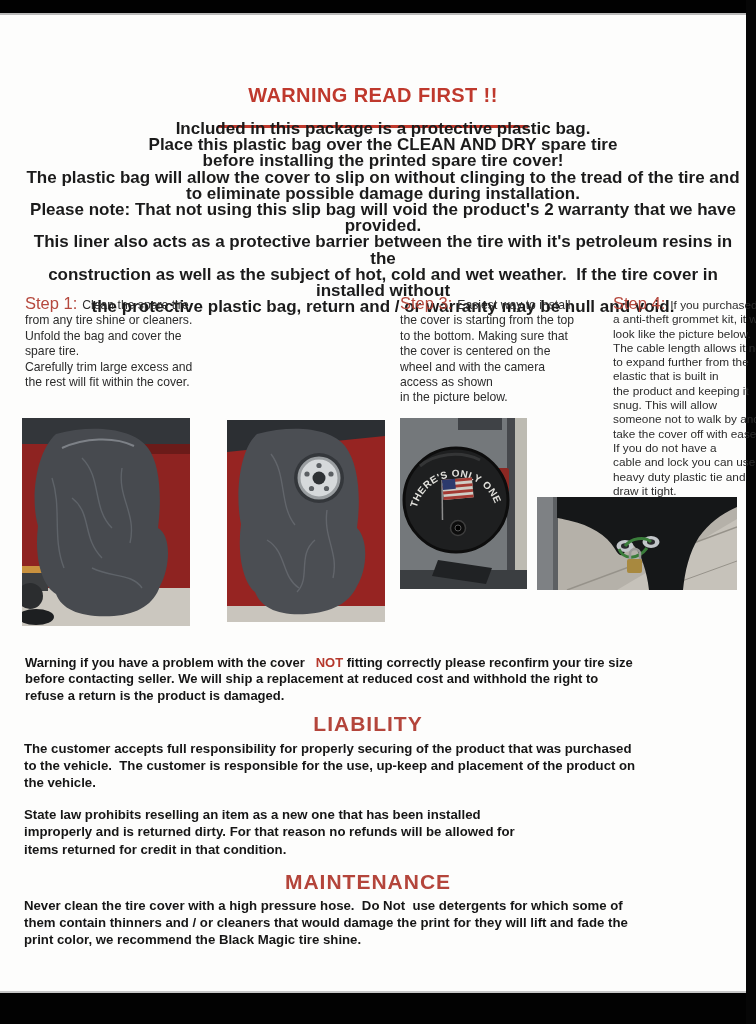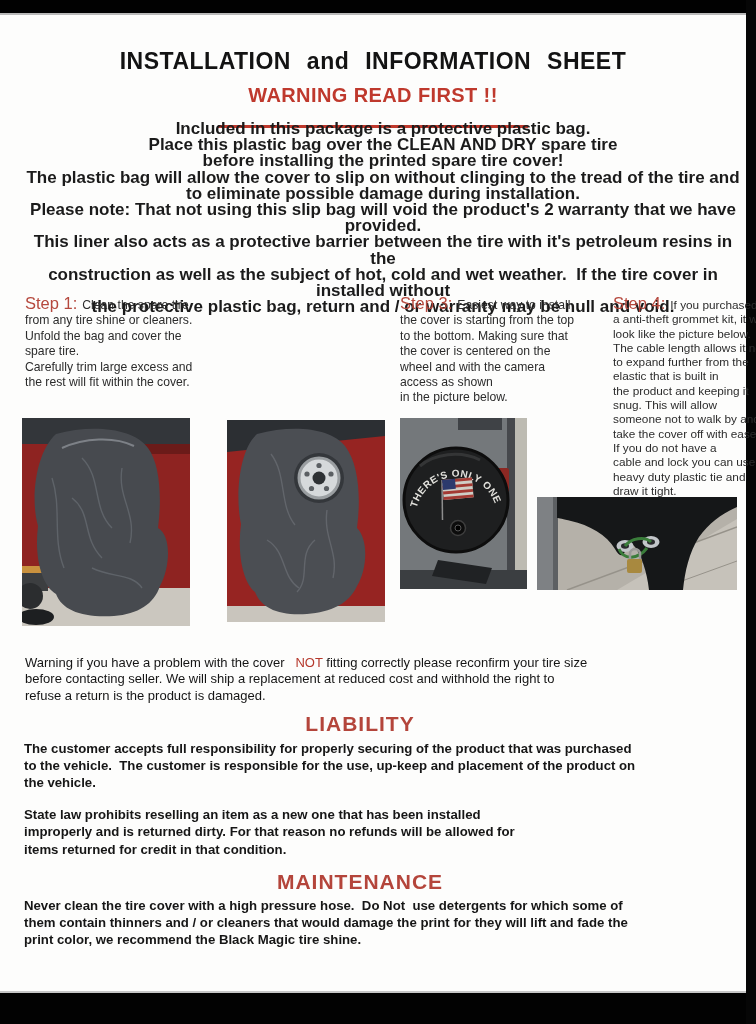--- a/index.html
+++ b/index.html
@@ -36,46 +36,45 @@
 
   .photo { position:absolute; line-height:0; }
   .photo svg { display:block; }
   #photo1 { left:22px;  top:418px; }
   #photo2 { left:227px; top:420px; }
   #photo3 { left:400px; top:418px; }
   #photo4 { left:537px; top:497px; }
 
   .fitwarn {
     position:absolute; top:655px; left:25px; width:714px; margin:0;
-    font-size:13px; font-weight:normal; line-height:16.4px; color:#151515;
+    font-size:13px; font-weight:bold; line-height:16.4px; color:#151515;
   }
   .fitwarn .red { color:#b5382c; }
   .secthead {
-    position:absolute; left:8px; width:704px; text-align:center;
+    position:absolute; left:16px; width:704px; text-align:center;
     font-size:21px; font-weight:bold; color:#b4453b; letter-spacing:1px;
   }
   #liab-head  { top:712px; }
   #maint-head { top:870px; }
   .bodypara {
     position:absolute; left:24px; width:706px; 
     font-size:13.2px; font-weight:bold; line-height:17.2px; color:#161616;
   }
   #liab-p1  { top:740px; }
   #liab-p2  { top:806px; line-height:17.4px; }
   #maint-p  { top:898px; line-height:16.8px; }
 </style>
 </head>
 <body>
 
 <div class="page">
   <div class="band-top"></div>
   <div class="band-bottom"></div>
   <div class="band-right"></div>
 
-  <div class="title">INSTALLATION and INFORMATION SHEET</div>
 
   <div class="warnhead"><span>WARNING READ FIRST !!</span></div>
 
   <div class="intro pre">Included in this package is a protective plastic bag.
 Place this plastic bag over the CLEAN AND DRY spare tire
 before installing the printed spare tire cover!
 The plastic bag will allow the cover to slip on without clinging to the tread of the tire and
 to eliminate possible damage during installation.
 Please note: That not using this slip bag will void the product's 2 warranty that we have provided.
 This liner also acts as a protective barrier between the tire with it's petroleum resins in the

